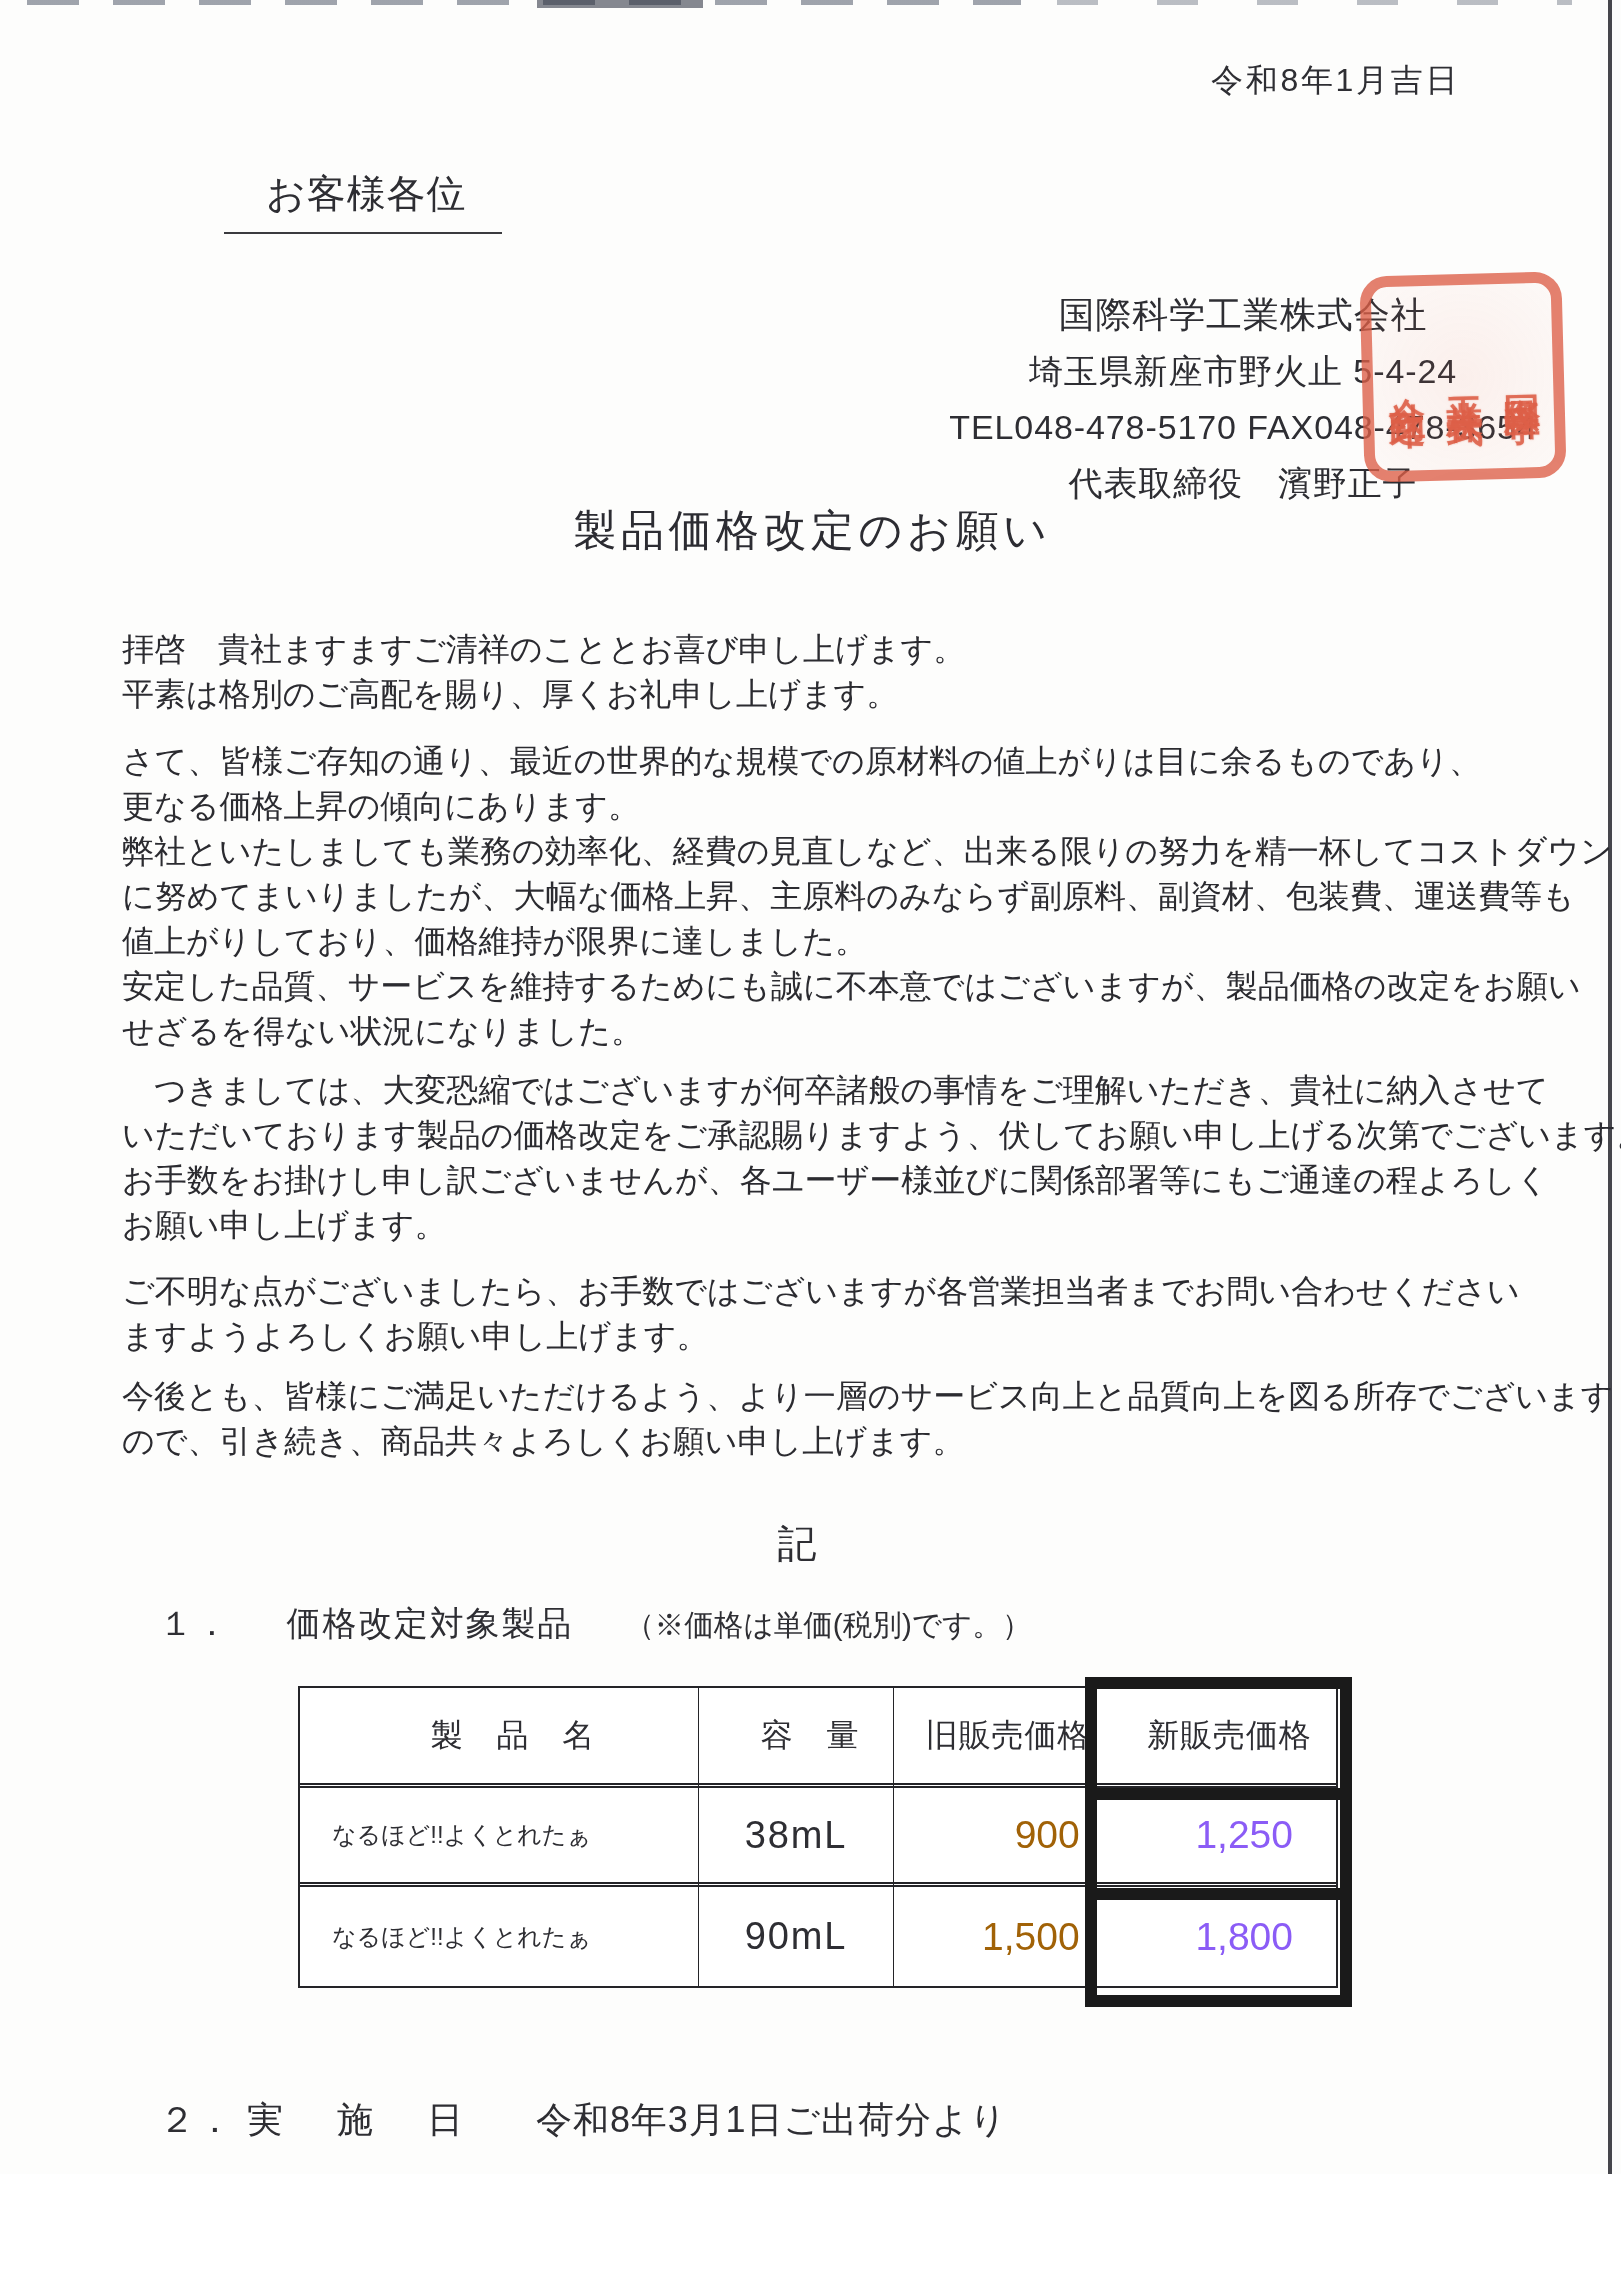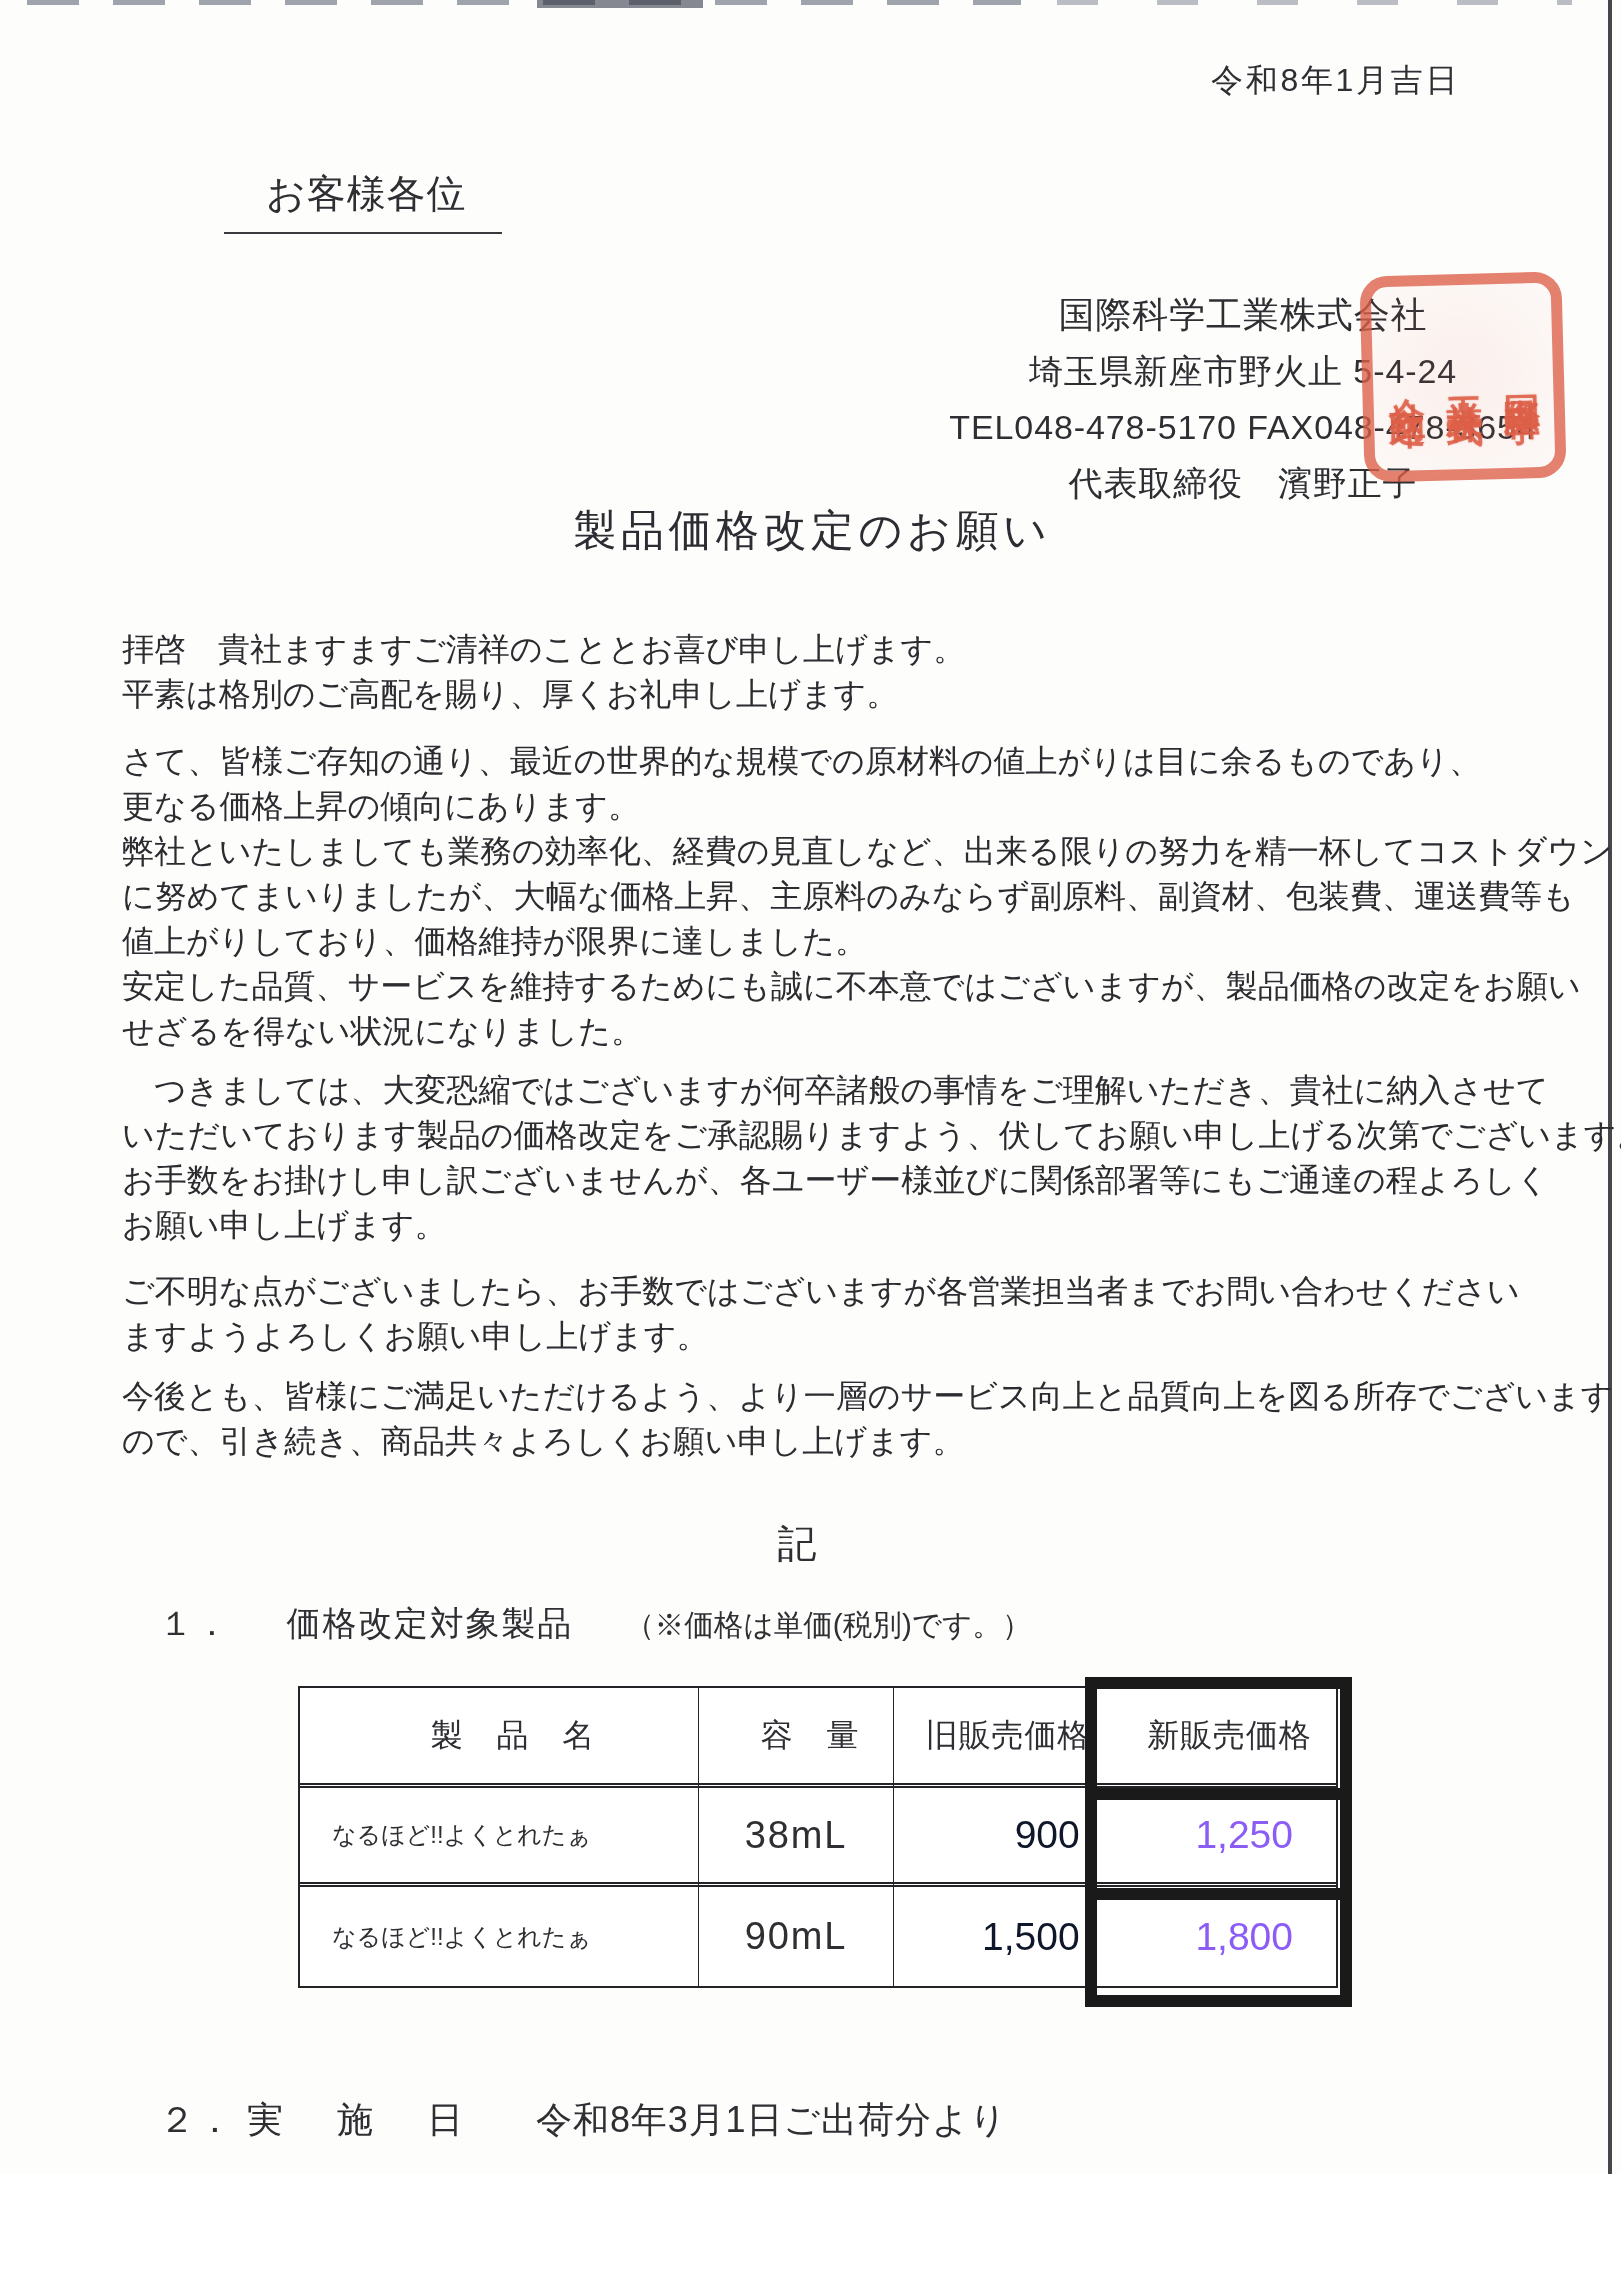--- a/index.html
+++ b/index.html
@@ -63,21 +63,21 @@
   .price-table { position:absolute; left:298px; top:1686px; width:1040px; height:302px;
     border:2.7px solid #242428; display:grid;
     grid-template-columns:399px 195px 201px auto;
     grid-template-rows:100px 99px auto; background:#fff; }
   .cell { display:flex; align-items:center; border-right:1.8px solid #242428; }
   .cell.last { border-right:none; }
   .cell.hrow { border-bottom:5.4px double #242428; justify-content:center; font-size:32px; letter-spacing:0.9px;padding-left:28px; }
   .cell.r1 { border-bottom:5.4px double #242428; }
   .cell.name { justify-content:flex-start; padding-left:32px; font-size:24px; }
   .cell.vol { justify-content:center; font-size:38px; letter-spacing:1.8px; }
-  .cell.price { justify-content:flex-end; padding-right:14.3px; font-size:39px; color:#0f172a; }
+  .cell.price { justify-content:flex-end; padding-right:14.3px; font-size:39px; color:#a16207; }
   .cell.newprice { justify-content:flex-end; padding-right:43px; font-size:39px; color:#8b5cf6; }
 
   .thick-frame { position:absolute; left:1085px; top:1677px; width:267px; height:330px;
     border:12.5px solid #1a1a1a; pointer-events:none; }
   .thick-bar { position:absolute; left:0; right:0; height:11.6px; background:#1a1a1a; }
   .thick-bar.b1 { top:99px; }
   .thick-bar.b2 { top:199px; }
 
   
   .item2 { position:absolute; left:159px; top:2096px; font-size:36px; white-space:nowrap; }

